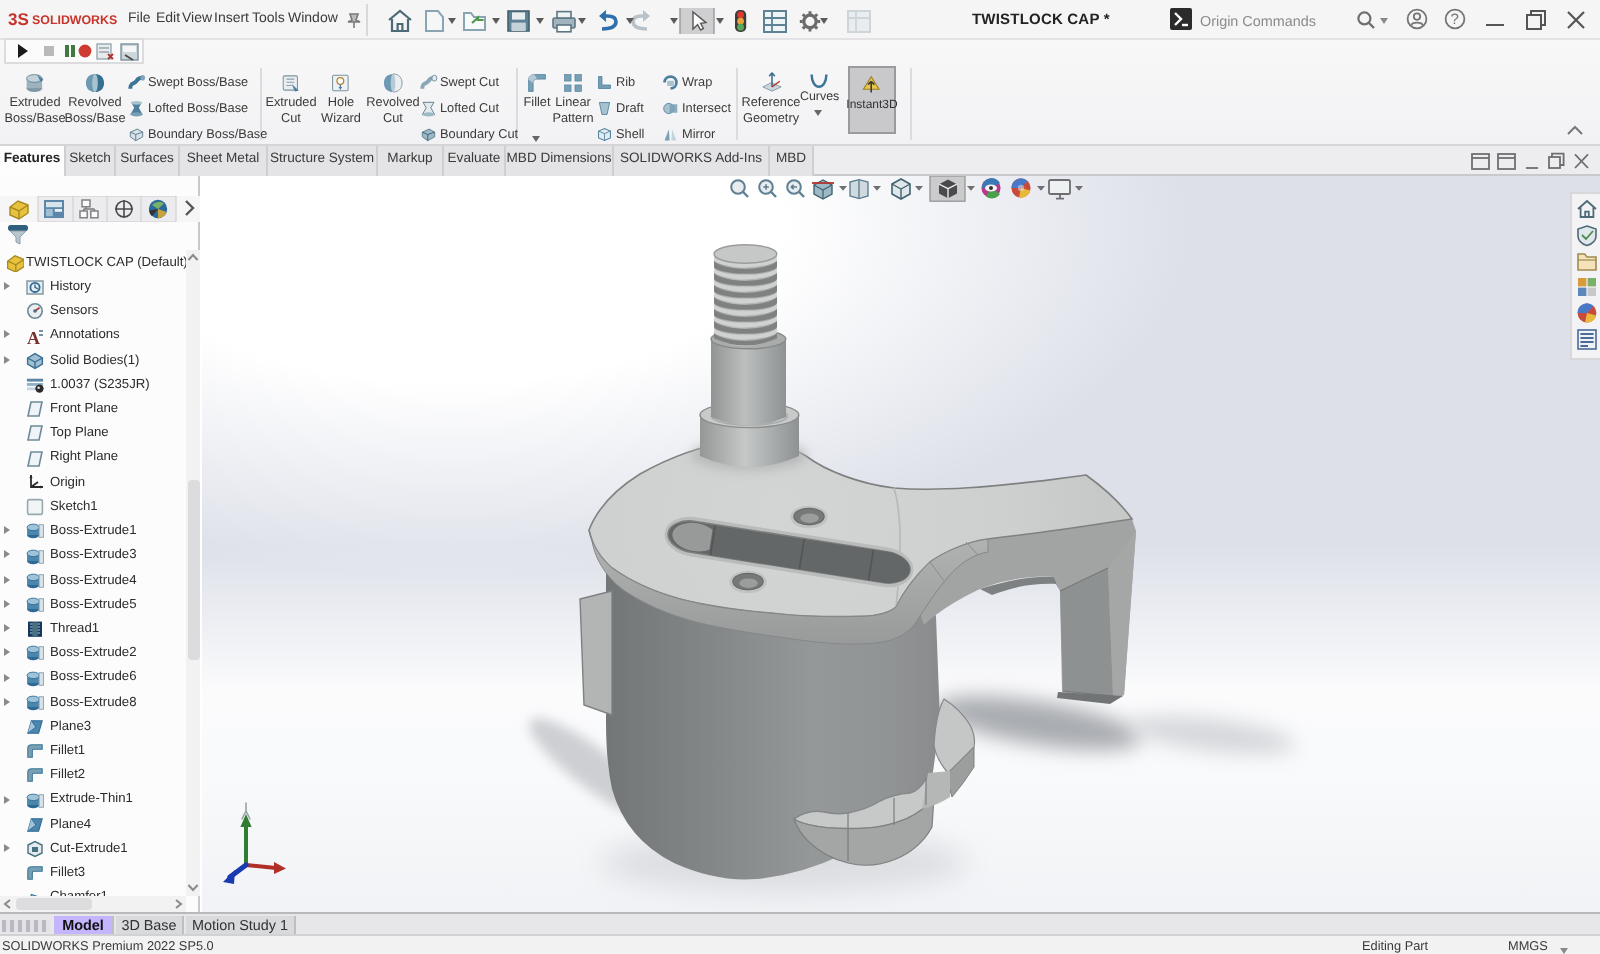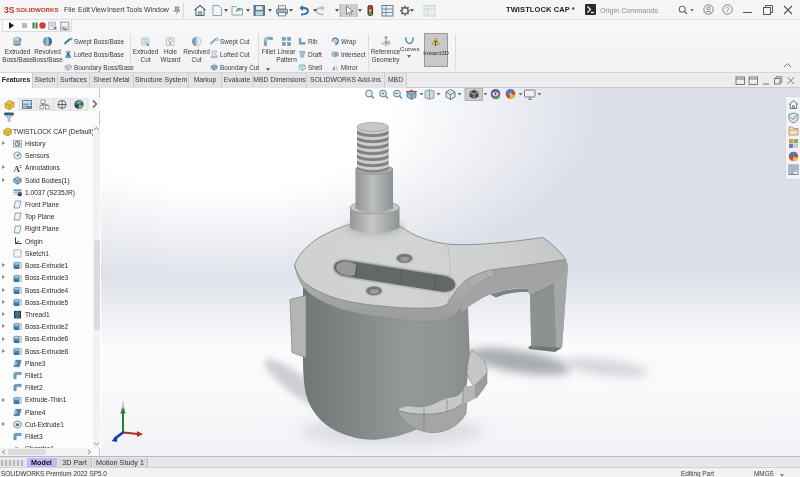--- a/index.html
+++ b/index.html
@@ -110,21 +110,21 @@
   </svg>
   <div class="caret" style="left:224px"></div>
   <div class="caret" style="left:246px"></div>
   <div class="caret" style="left:268px"></div>
   <div class="caret" style="left:289px"></div>
   <div class="caret" style="left:313px"></div>
   <div class="caret" style="left:335px"></div>
   <div class="caret" style="left:358px"></div>
   <div class="caret" style="left:410px"></div>
 
-  <div class="abs" style="left:506px;top:5px;font-size:7.5px;color:#222;font-weight:bold;letter-spacing:0.1px">TWISTLOCK CAP *</div>
+  <div class="abs" style="left:486px;top:5px;font-size:7.5px;color:#222;font-weight:bold;letter-spacing:0.1px">TWISTLOCK CAP *</div>
 
   <svg class="abs" style="left:585px;top:4px" width="11" height="11" viewBox="0 0 11 11">
     <rect width="11" height="11" rx="1" fill="#2b2b2b"></rect>
     <path d="M2.5 2.5 L5.5 5.5 L2.5 8.5" stroke="#fff" stroke-width="1.2" fill="none"></path>
     <path d="M6 8.5 L9 8.5" stroke="#fff" stroke-width="1.2"></path>
   </svg>
   <div class="abs" style="left:600px;top:6px;font-size:7.2px;color:#8a8a8a">Origin Commands</div>
   <svg class="abs" style="left:678px;top:4.5px" width="10" height="10" viewBox="0 0 10 10">
     <circle cx="4.2" cy="4.2" r="3" fill="none" stroke="#6e6e70" stroke-width="1.1"></circle>
     <path d="M6.5 6.5 L9 9" stroke="#6e6e70" stroke-width="1.2"></path>
@@ -851,21 +851,21 @@
     <div class="abs" style="left:8px;top:0.8px;width:38px;height:5.8px;background:#dcdcde;border-radius:2px"></div>
     <svg class="abs" style="left:86px;top:0.8px" width="6" height="6" viewBox="0 0 6 6">
         <path d="M2 1 L4.5 3 L2 5" stroke="#8a8a8c" stroke-width="1" fill="none"></path>
       </svg>
   </div>
 </div>
 
 <div id="bottombar">
   <div class="abs" style="left:1px;top:3px;width:24px;height:6px;background:repeating-linear-gradient(90deg,#b9bac1 0 2px,#e2e2e6 2px 4px)"></div>
   <div class="btab" style="left:27px;width:30px;background:#c4b5fd;font-weight:bold;color:#111">Model</div>
-  <div class="btab" style="left:58px;width:34px">3D Part</div>
+  <div class="btab" style="left:58px;width:34px">3D Base</div>
   <div class="btab" style="left:93px;width:55px">Motion Study 1</div>
 </div>
 <div id="statusbar">
   <div class="abs" style="left:1px;top:2.5px">SOLIDWORKS Premium 2022 SP5.0</div>
   <div class="abs" style="left:681px;top:2px">Editing Part</div>
   <div class="abs" style="left:754px;top:2px">MMGS</div>
   <div class="caret" style="left:780px;top:6px;border-top-color:#888"></div>
 </div>
 
 </body></html>

